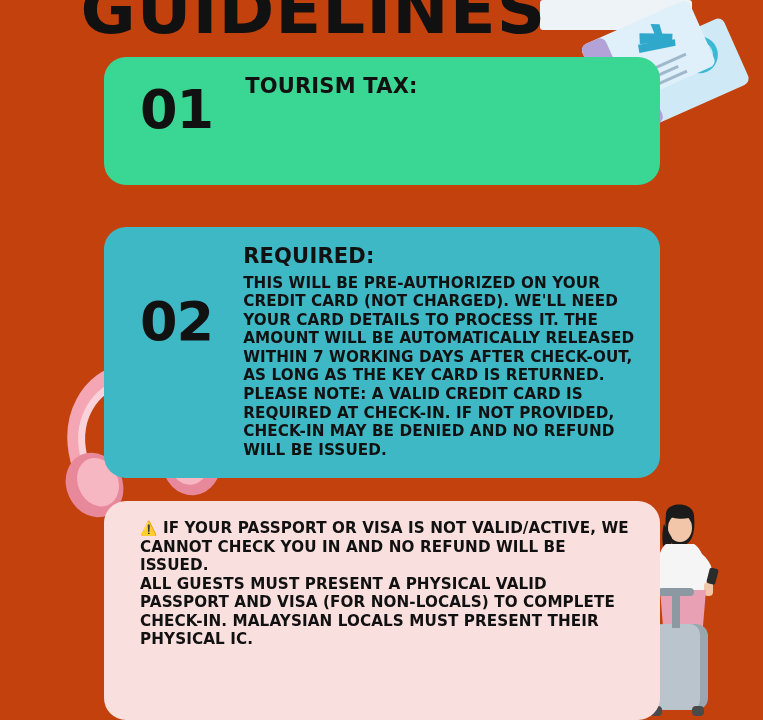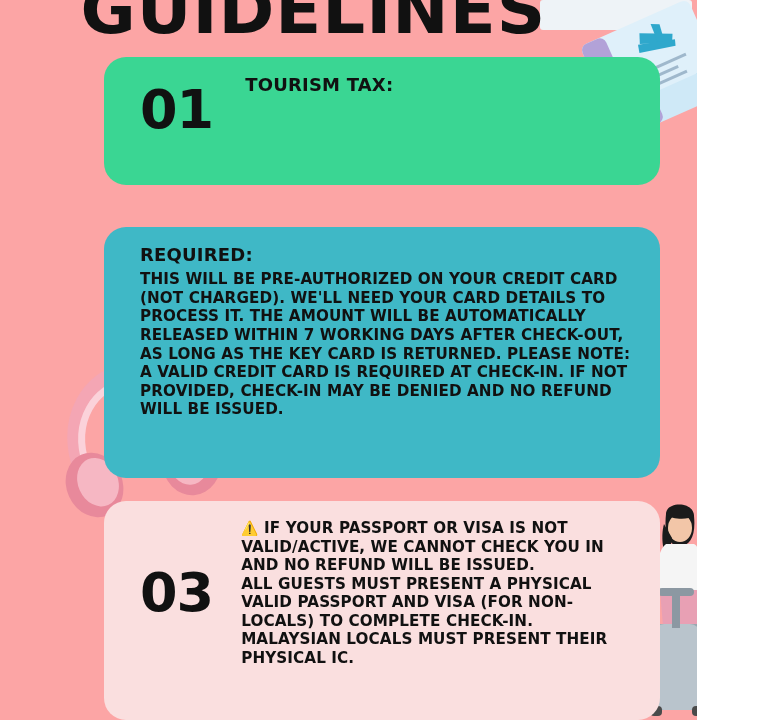--- a/index.html
+++ b/index.html
@@ -5,23 +5,23 @@
   * { box-sizing: border-box; margin: 0; padding: 0; }
   html, body {
     width: 763px;
     height: 720px;
     background: #ffffff;
     font-family: "Liberation Sans", sans-serif;
     overflow: hidden;
   }
   #page {
     position: relative;
-    width: 697px;
+    width: 763px;
     height: 720px;
-    background: #fca5a5;
+    background: #c2410c;
     overflow: hidden;
   }
 
   
   .title {
     position: absolute;
     left: 85px;
     top: -22px;
     font-family: "DejaVu Sans", sans-serif;
     font-weight: 900;
@@ -48,21 +48,21 @@
     letter-spacing: -1px;
     line-height: 1;
     flex: 0 0 auto;
   }
   .card-body {
     flex: 1 1 auto;
   }
   .card-heading {
     font-family: "DejaVu Sans", sans-serif;
     font-weight: 900;
-    font-size: 18px;
+    font-size: 21px;
     color: #111111;
     line-height: 1.13;
     letter-spacing: 0.2px;
     margin-bottom: 5px;
   }
   .card-text {
     font-family: "DejaVu Sans", sans-serif;
     font-weight: 700;
     font-size: 15.2px;
     color: #111111;
@@ -230,27 +230,27 @@
   </div>
 
   <div class="card" id="card-1">
     <div class="card-num">01</div>
     <div class="card-body">
       <div class="card-heading">TOURISM TAX:</div>
     </div>
   </div>
 
   <div class="card" id="card-2">
+    <div class="card-num">02</div>
     <div class="card-body">
       <div class="card-heading">REQUIRED:</div>
       <div class="card-text">THIS WILL BE PRE-AUTHORIZED ON YOUR CREDIT CARD (NOT CHARGED). WE'LL NEED YOUR CARD DETAILS TO PROCESS IT. THE AMOUNT WILL BE AUTOMATICALLY RELEASED WITHIN 7 WORKING DAYS AFTER CHECK-OUT, AS LONG AS THE KEY CARD IS RETURNED. PLEASE NOTE: A VALID CREDIT CARD IS REQUIRED AT CHECK-IN. IF NOT PROVIDED, CHECK-IN MAY BE DENIED AND NO REFUND WILL BE ISSUED.</div>
     </div>
   </div>
 
   <div class="card" id="card-3">
-    <div class="card-num">03</div>
     <div class="card-body">
       <div class="card-text warn-line"><span class="warn-ico">⚠️</span> <span>IF YOUR PASSPORT OR VISA IS NOT VALID/ACTIVE, WE CANNOT CHECK YOU IN AND NO REFUND WILL BE ISSUED.</span></div>
       <div class="card-text">ALL GUESTS MUST PRESENT A PHYSICAL VALID PASSPORT AND VISA (FOR NON-LOCALS) TO COMPLETE CHECK-IN. MALAYSIAN LOCALS MUST PRESENT THEIR PHYSICAL IC.</div>
     </div>
   </div>
 
 </div>
 
 </body></html>

